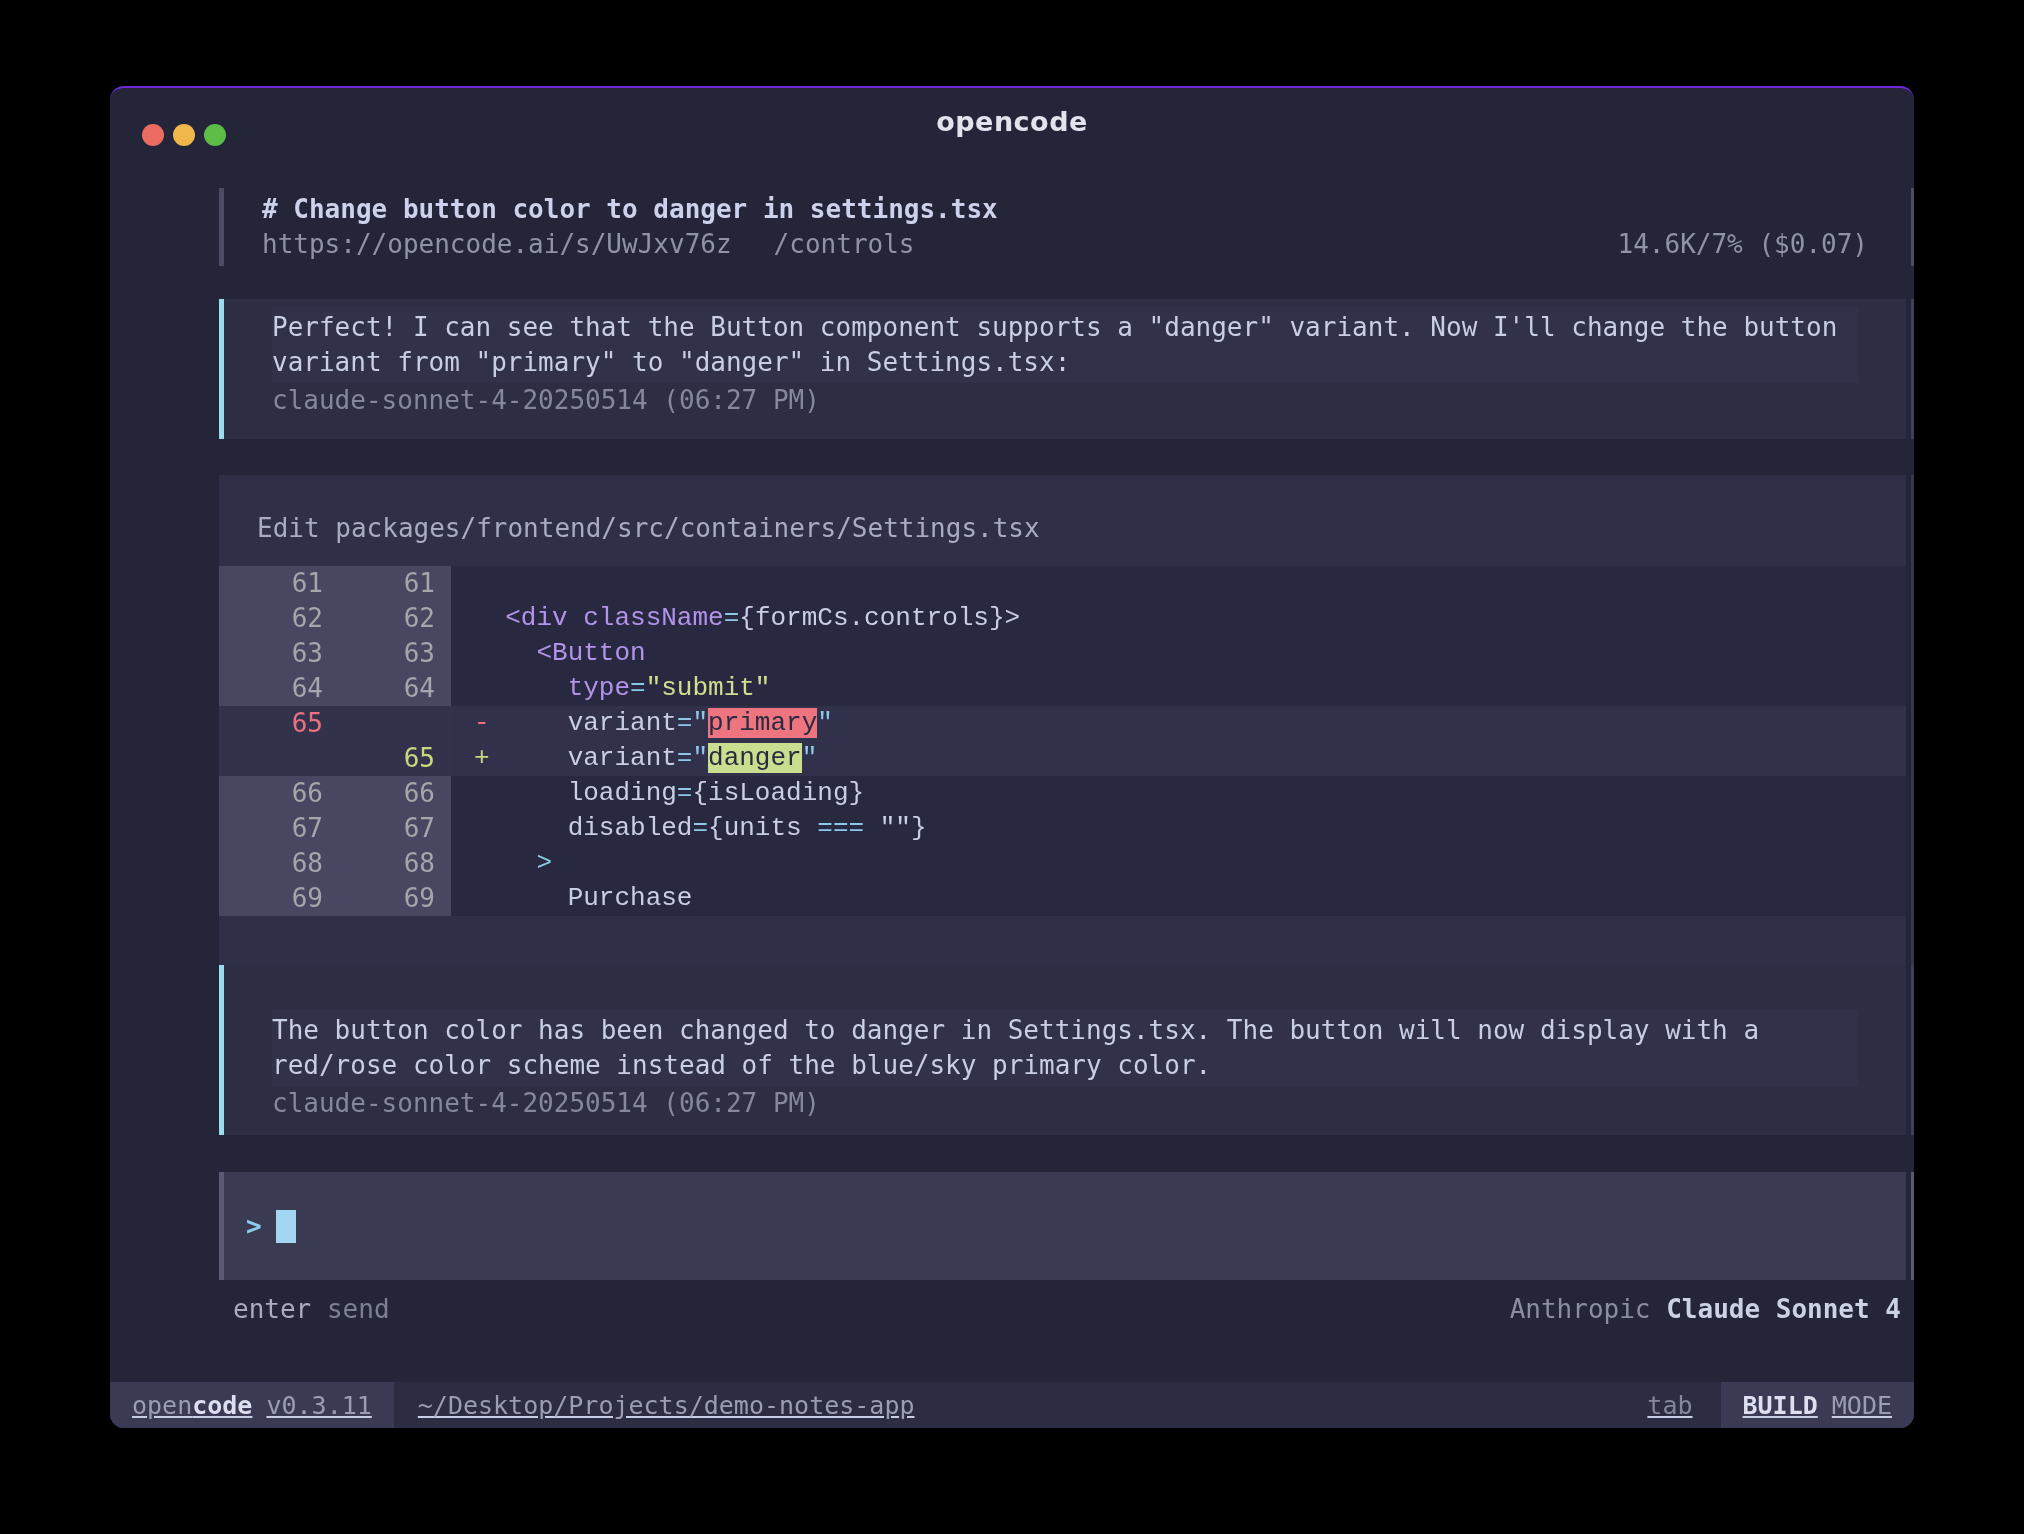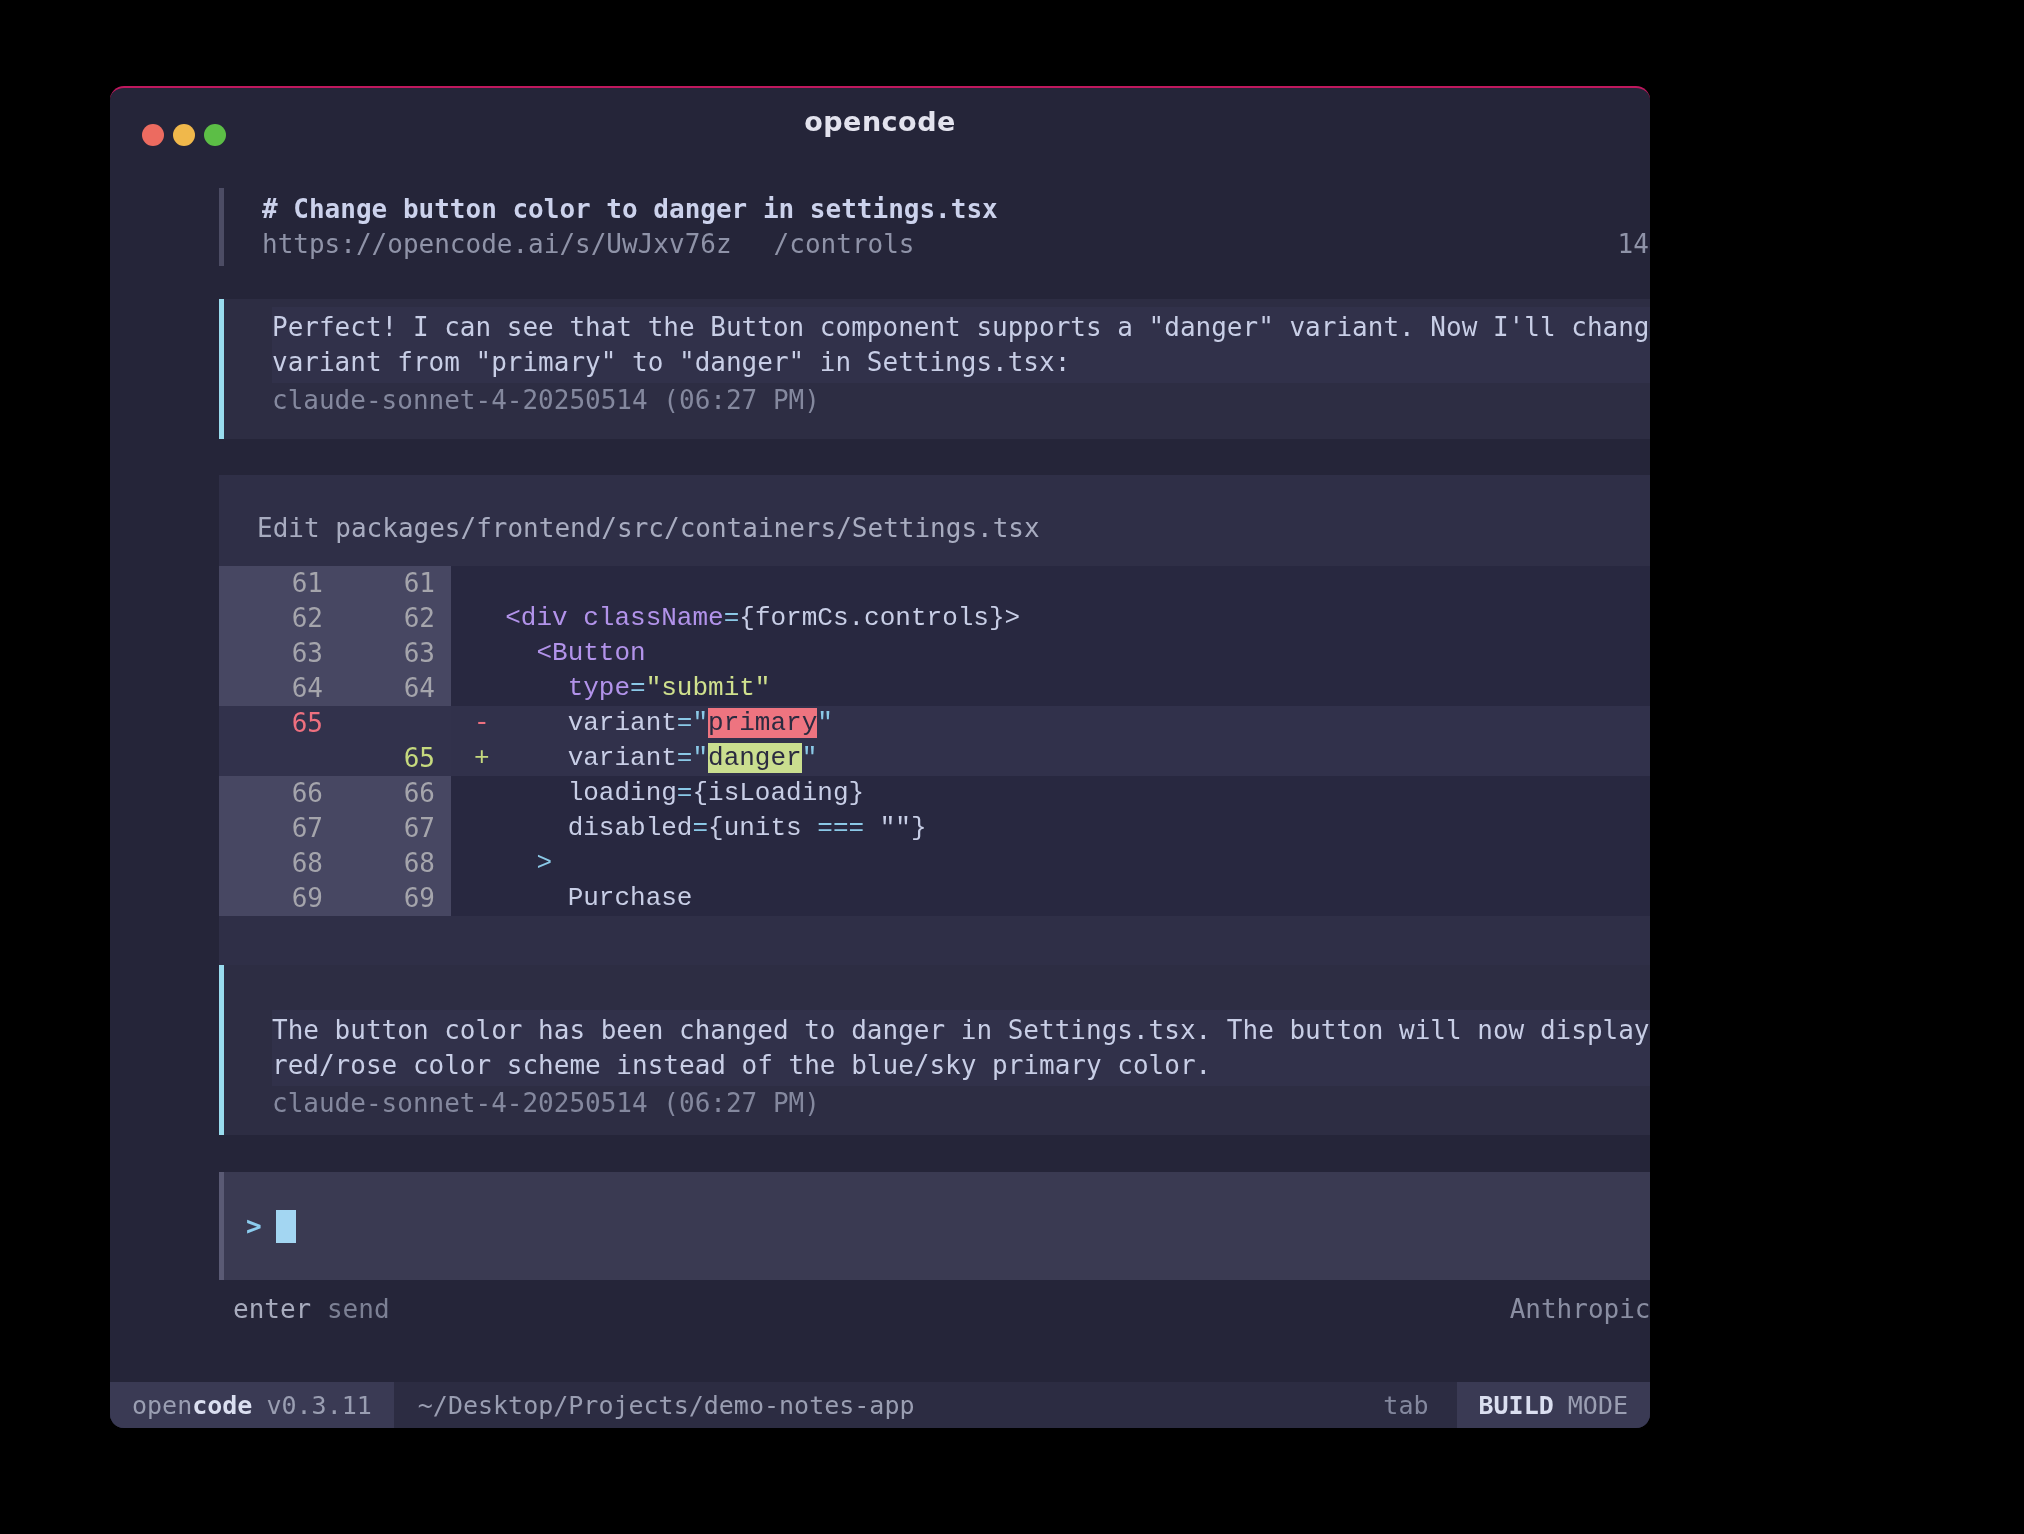--- a/index.html
+++ b/index.html
@@ -1,21 +1,21 @@
 <!DOCTYPE html>
 <html><head>
 <meta charset="utf-8">
 <style>
   html,body{margin:0;padding:0;width:2024px;height:1534px;background:#000;overflow:hidden;}
   *{box-sizing:border-box;}
   body{font-family:"DejaVu Sans Mono","Liberation Mono",monospace;font-size:26px;color:#c8cee6;}
 
   .window{
-    position:absolute;left:110px;top:86px;width:1540px;height:1342px;
-    background:#252539;border-radius:14px;border-top:2px solid #be185d;
+    position:absolute;left:110px;top:86px;width:1804px;height:1342px;
+    background:#252539;border-radius:14px;border-top:2px solid #6d28d9;
     overflow:hidden;
   }
 
   
   .titlebar{position:absolute;left:0;top:0;width:100%;height:80px;}
   .traffic{position:absolute;top:36px;width:22px;height:22px;border-radius:50%;}
   .t-red{left:32px;background:#ec6b60;}
   .t-yellow{left:63px;background:#f0b84b;}
   .t-green{left:94px;background:#5cbe46;}
   .win-title{
@@ -92,21 +92,21 @@
   .hint-left{margin-left:14px;}
   .hint-enter{color:#a8acbe;}
   .hint-send{color:#7c8094;}
   .hint-right{margin-left:auto;margin-right:16px;}
   .hint-provider{color:#8a8ea2;}
   .hint-model{color:#ccd2e6;font-weight:bold;}
 
   
   .statusbar{
     position:absolute;left:0;bottom:0;width:100%;height:46px;background:#2c2c42;
-    display:flex;align-items:center;font-size:25px;
+    display:flex;align-items:center;font-size:25px;text-decoration:underline;
   }
   .chip{background:#3a3a54;height:46px;display:flex;align-items:center;padding:0 22px;}
   .sb-open{color:#9a9eb2;}
   .sb-code{color:#dbdff0;font-weight:bold;}
   .sb-version{color:#9a9eb2;margin-left:14px;}
   .sb-path{color:#9a9eb2;margin-left:24px;}
   .sb-tab{margin-left:auto;color:#84889e;margin-right:28px;}
   .sb-build{color:#dbdff0;font-weight:bold;}
   .sb-mode{color:#9a9eb2;margin-left:14px;}
 </style>

